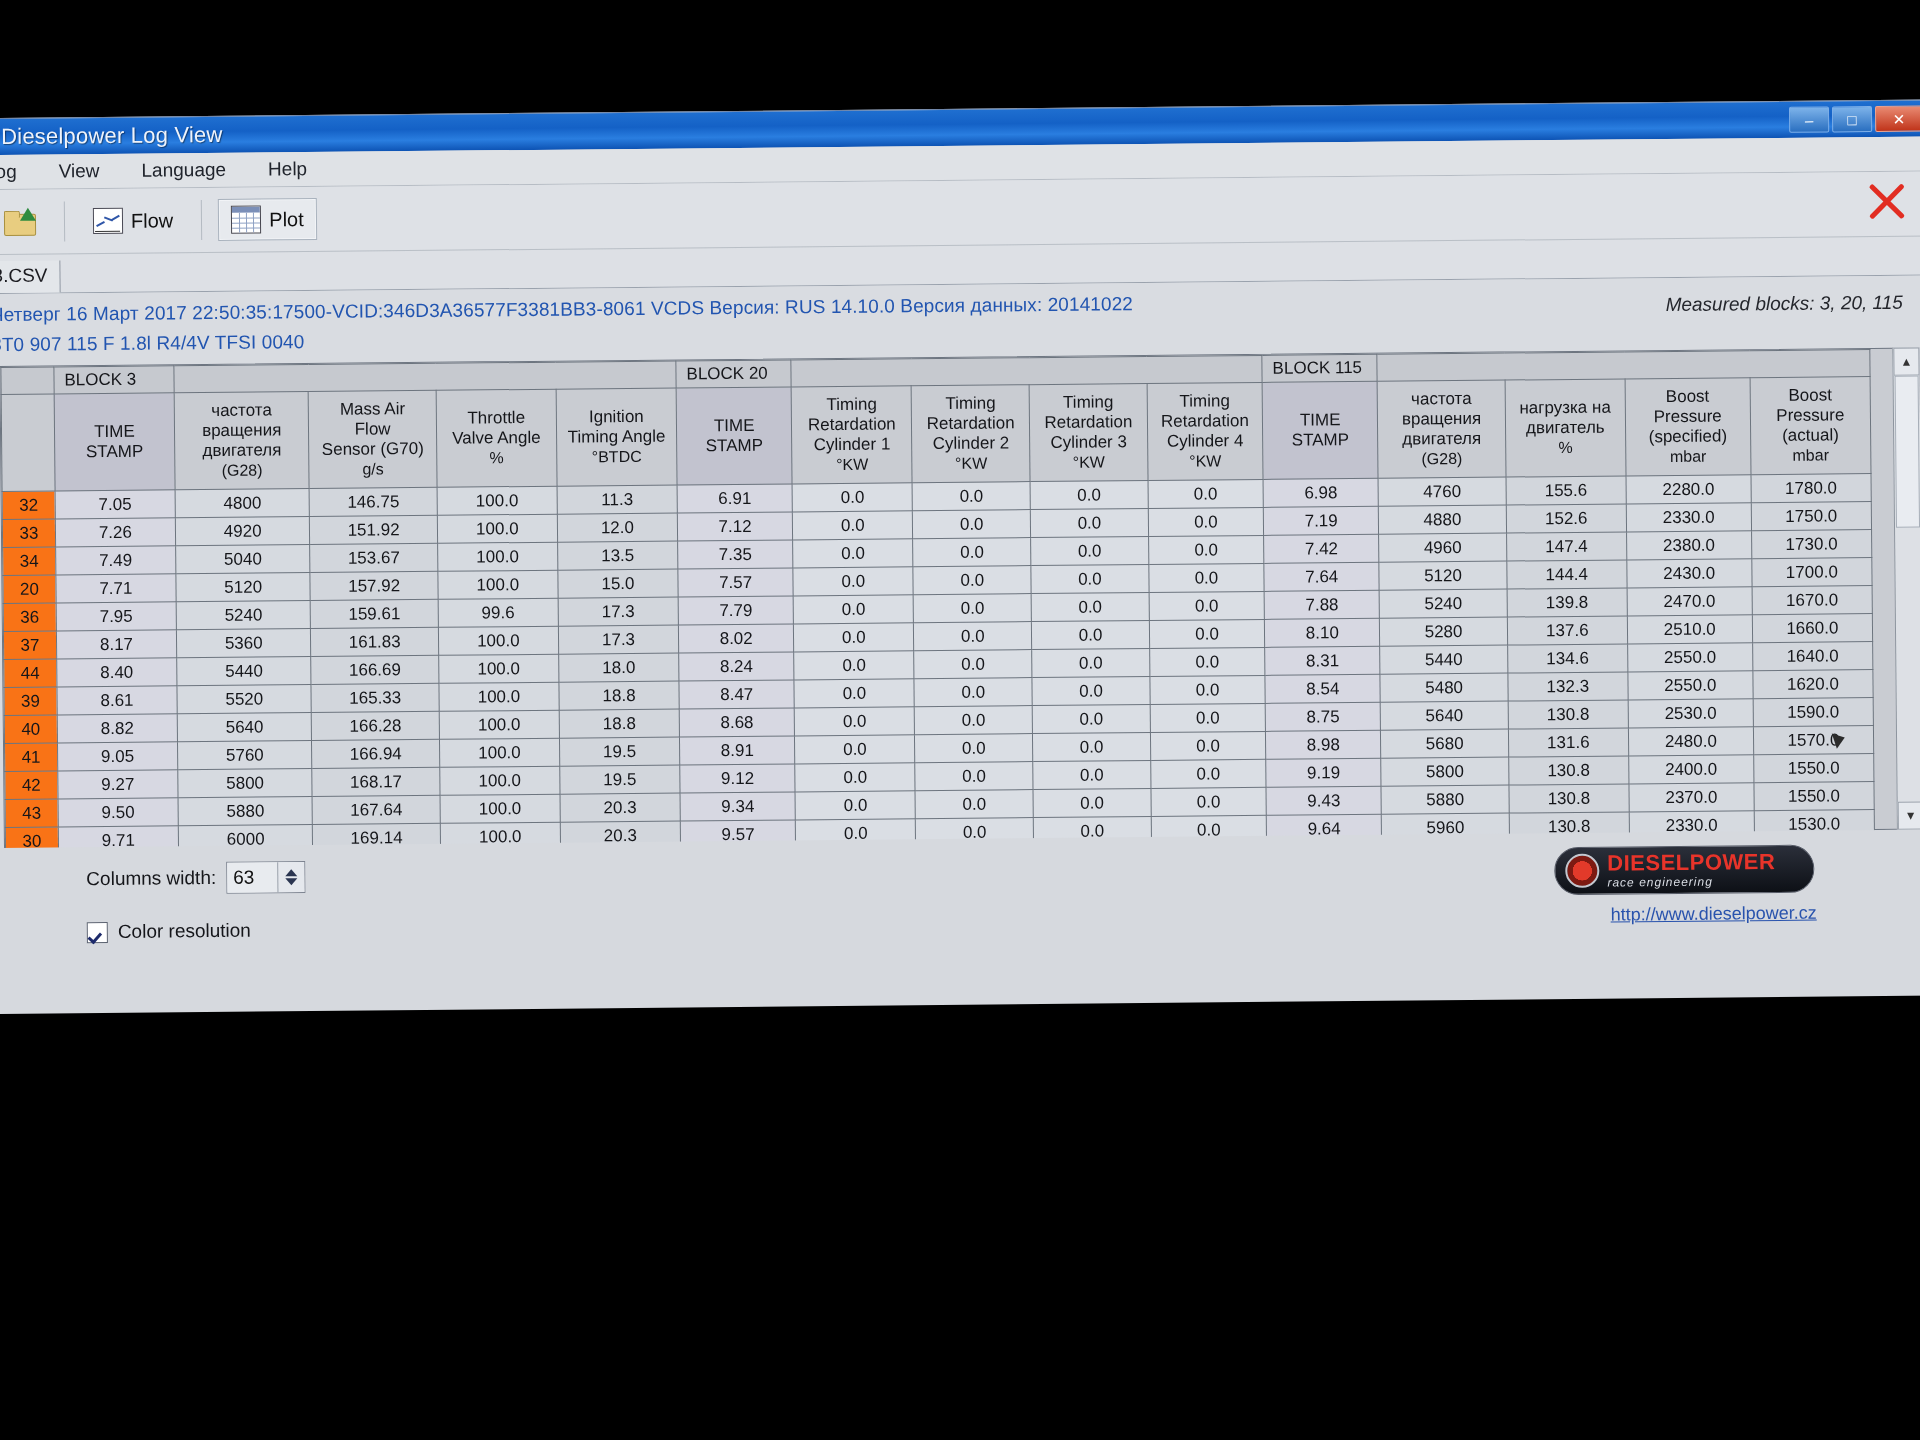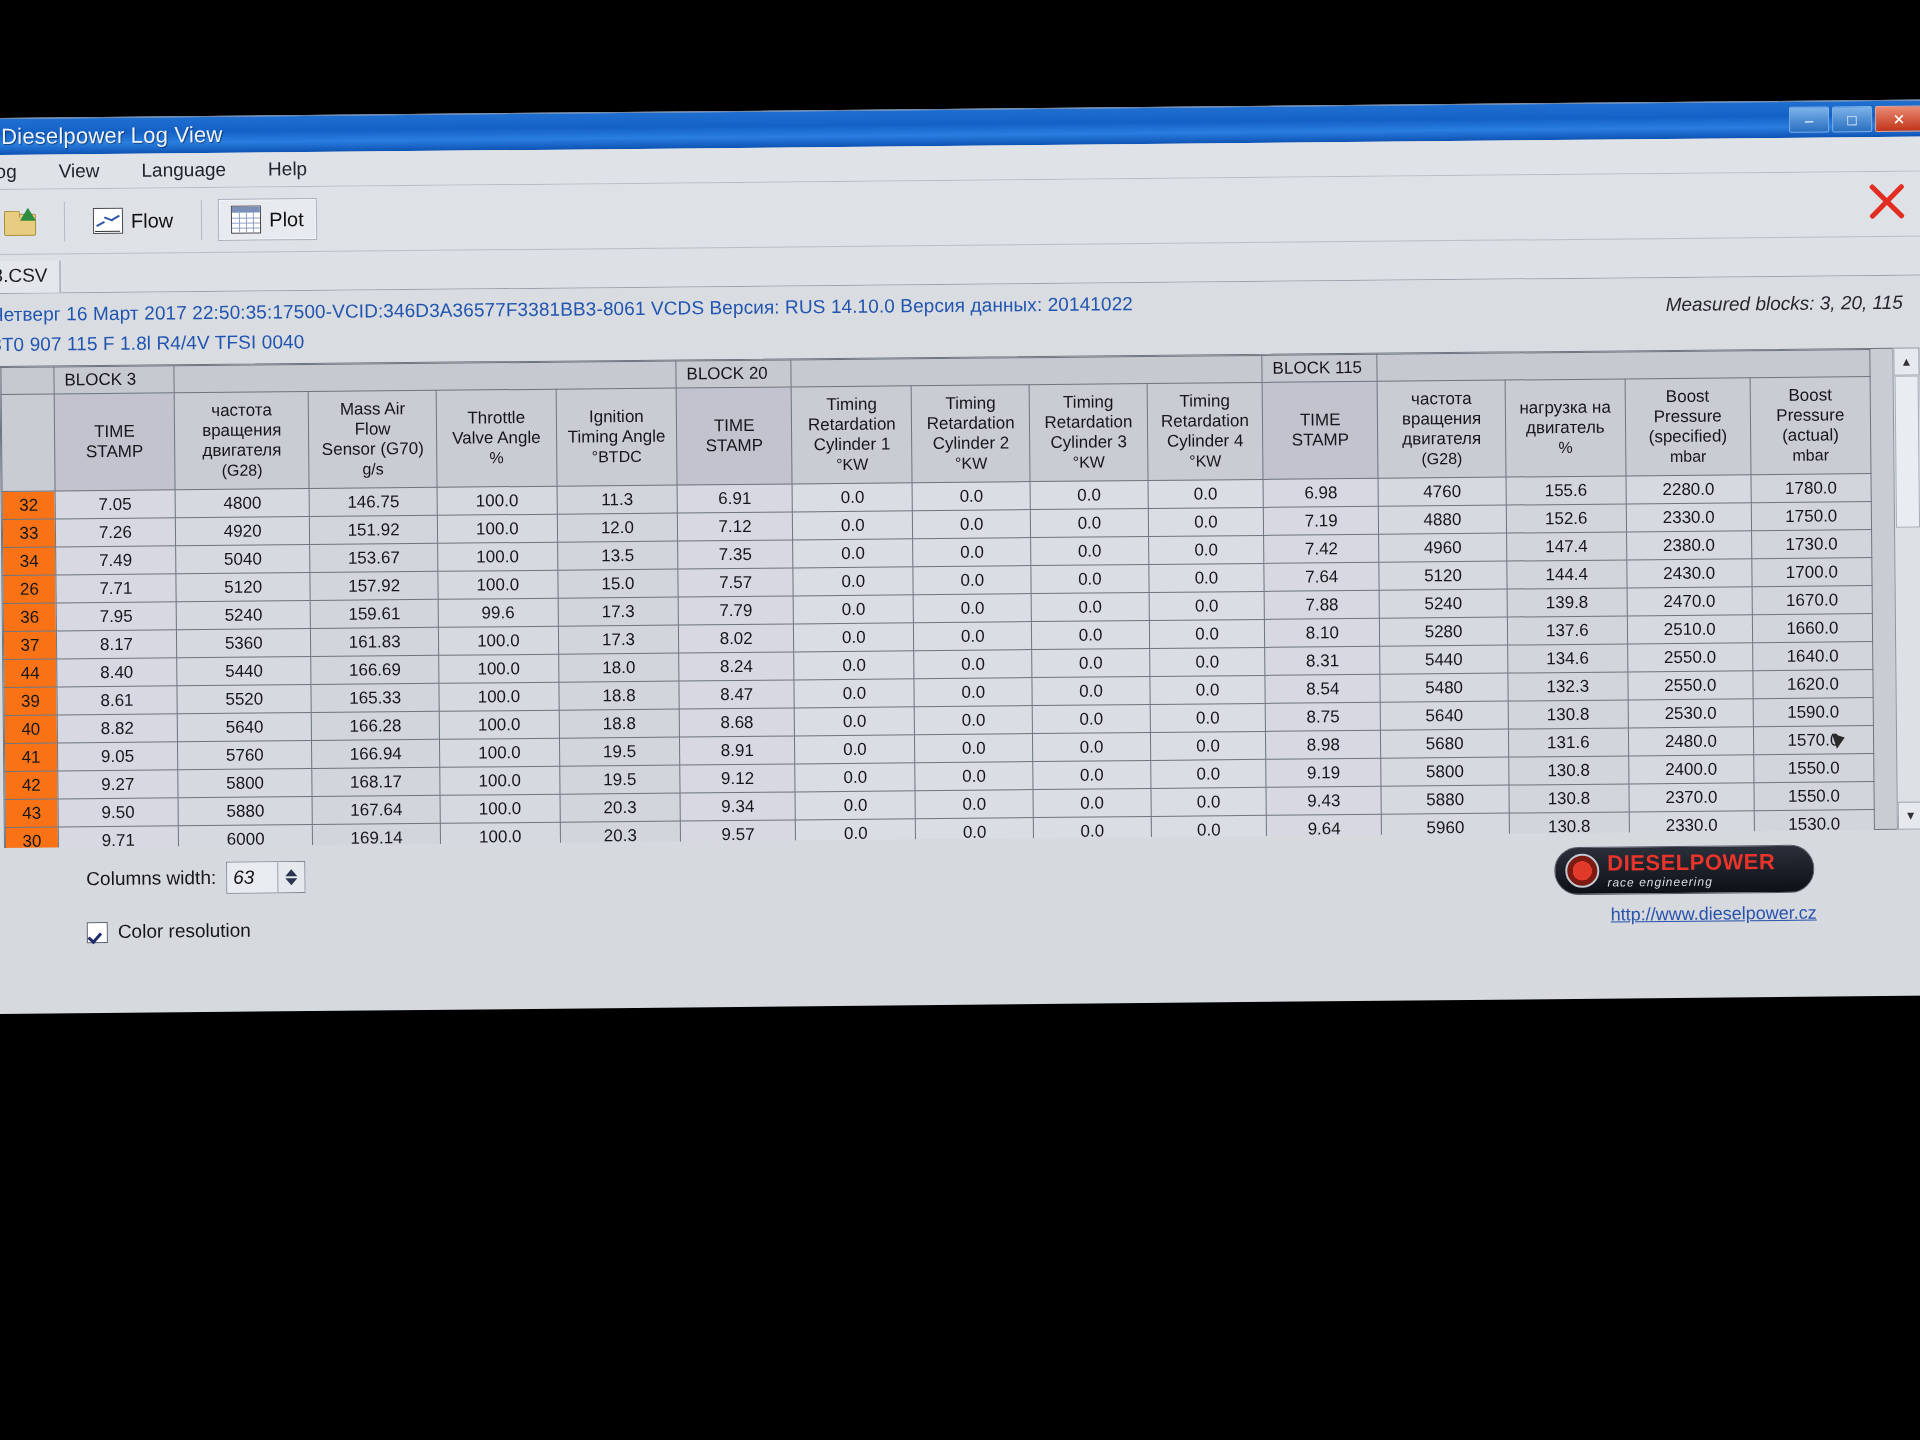--- a/index.html
+++ b/index.html
@@ -105,21 +105,21 @@
   .col-b{background:#d2d6dc;}
   .col-c{background:#dadee4;}
   
   .vscroll{position:absolute;right:-1px;top:-1px;bottom:-1px;width:26px;background:#dde0e5;border-left:1px solid #8e959f;}
   .vs-btn{height:26px;border:1px solid #9aa1ab;background:#e6e9ee;display:flex;align-items:center;justify-content:center;font-size:12px;color:#333;}
   .vs-thumb{position:absolute;top:28px;left:1px;right:1px;height:150px;background:#e9ecf1;border:1px solid #a7aeb8;}
   .vs-bottom{position:absolute;bottom:0;left:0;right:0;}
   
   .bottom{position:relative;height:150px;background:#d6d9de;padding:16px 0 0 92px;}
   .colwidth{display:flex;align-items:center;gap:10px;font-size:19px;color:#15161a;}
-  .spin{display:flex;align-items:flex-start;border:1px solid #7d8490;background:#eef0f4;height:30px;font-style:italic;}
+  .spin{display:flex;align-items:flex-start;border:1px solid #7d8490;background:#eef0f4;height:30px;}
   .spin .val{width:44px;text-align:left;padding-left:6px;font-size:19px;color:#111;background:#e8ebef;height:100%;display:flex;align-items:center;}
   .spin .arrows{width:26px;height:100%;display:flex;flex-direction:column;justify-content:center;align-items:center;background:#e5e8ed;border-left:1px solid #9aa1ab;}
   .spin .arrows i{width:0;height:0;border-left:6px solid transparent;border-right:6px solid transparent;display:block;}
   .spin .arrows i.up{border-bottom:7px solid #2a3550;margin-bottom:2px;}
   .spin .arrows i.dn{border-top:7px solid #2a3550;}
   .chk{display:flex;align-items:center;gap:10px;margin-top:26px;font-size:19px;color:#15161a;}
   .chkbox{width:19px;height:19px;border:1px solid #5b6270;background:#fff;position:relative;}
   .chkbox::after{content:"";position:absolute;left:3px;top:7px;width:5px;height:10px;border:solid #1d2a6b;border-width:0 3px 3px 0;transform:rotate(42deg);}
   .logo{
     position:absolute;right:120px;top:14px;width:248px;height:46px;
@@ -365,21 +365,21 @@
               <td class="c-val col-c">0.0</td>
               <td class="c-val col-c">0.0</td>
               <td class="c-val col-c">0.0</td>
               <td class="c-ts">7.42</td>
               <td class="c-val col-a">4960</td>
               <td class="c-val col-b">147.4</td>
               <td class="c-val col-a">2380.0</td>
               <td class="c-val col-b">1730.0</td>
             </tr>
             <tr class="data">
-              <td class="rownum">26</td>
+              <td class="rownum">20</td>
               <td class="c-ts">7.71</td>
               <td class="c-val col-a">5120</td>
               <td class="c-val col-b">157.92</td>
               <td class="c-val col-a">100.0</td>
               <td class="c-val col-b">15.0</td>
               <td class="c-ts">7.57</td>
               <td class="c-val col-c">0.0</td>
               <td class="c-val col-c">0.0</td>
               <td class="c-val col-c">0.0</td>
               <td class="c-val col-c">0.0</td>

